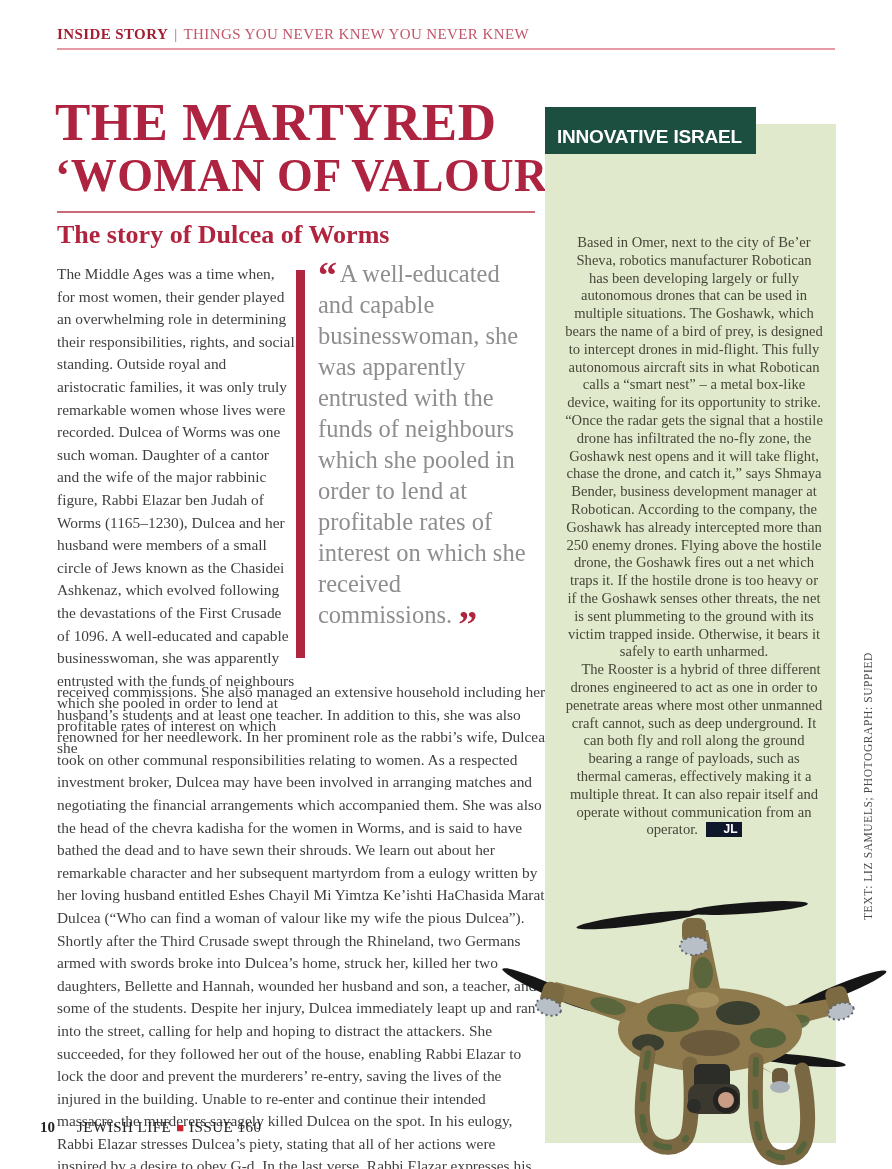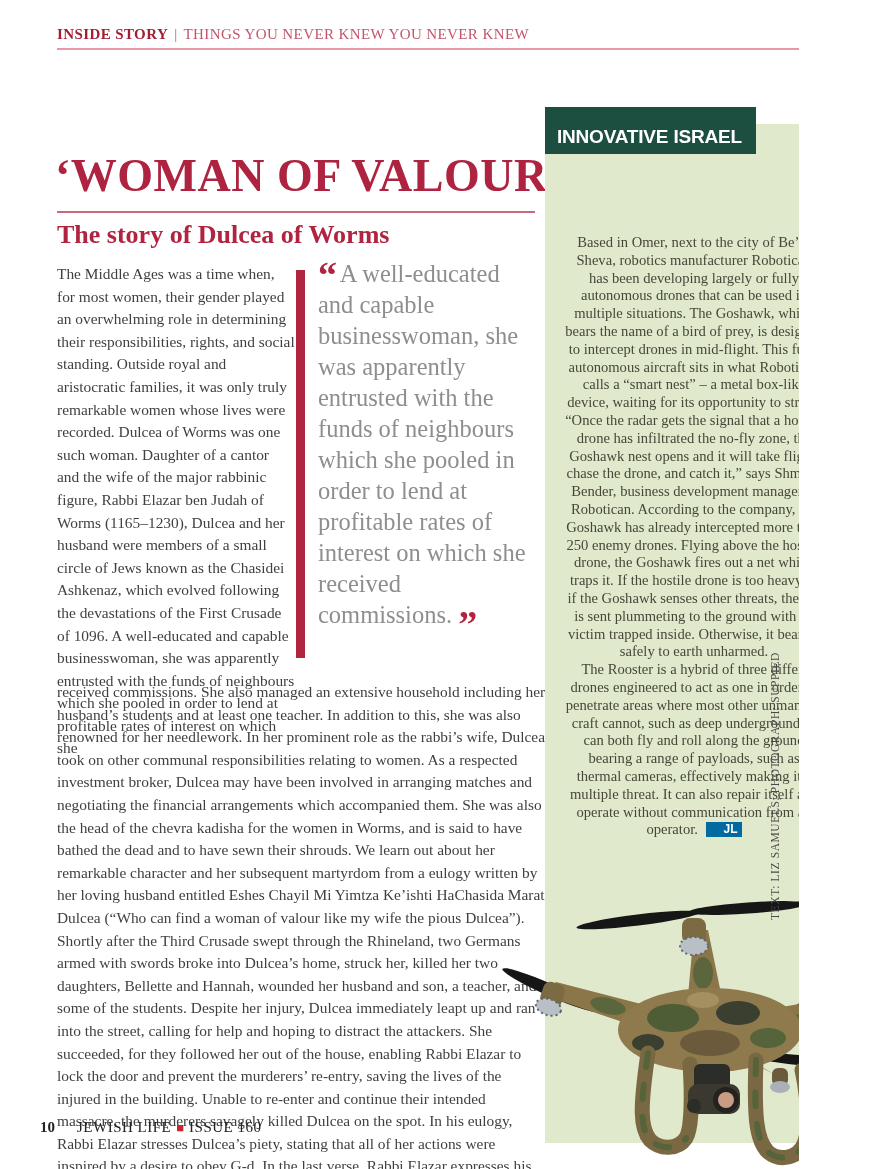--- a/index.html
+++ b/index.html
@@ -1,17 +1,17 @@
 <!DOCTYPE html>
 <html><head>
 <meta charset="utf-8">
 <style>
   html,body{margin:0;padding:0;background:#ffffff;}
   .page{
-    position:relative;width:799px;height:1169px;overflow:hidden;
+    position:relative;width:892px;height:1169px;overflow:hidden;
     background:#ffffff;font-family:"Liberation Serif", serif;color:#3f3f3f;
   }
   
   .kicker{position:absolute;left:57px;top:26px;width:778px;font-size:15px;letter-spacing:.4px;}
   .kicker .section{font-weight:bold;color:#a31d33;}
   .kicker .sep{color:#c05a6b;padding:0 6px;font-weight:normal;}
   .kicker .tagline{color:#c2556a;}
   .kicker-rule{position:absolute;left:57px;top:48px;width:778px;height:2px;background:#e59aa5;}
   
   .title1{position:absolute;left:55px;top:96px;font-size:53px;line-height:1;font-weight:bold;color:#ad2340;letter-spacing:.5px;}
@@ -47,21 +47,21 @@
     font-family:"Liberation Sans", sans-serif;font-weight:bold;font-size:20.5px;line-height:27px;
     color:#1d5547;letter-spacing:-0.4px;
   }
   .sidebar-body{
     position:absolute;left:565px;top:234px;width:258px;
     font-size:14.6px;line-height:17.8px;color:#474738;text-align:center;
   }
   .sidebar-body p{margin:0;}
   .sidebar-body p.indent{text-indent:14px;}
   .jl-badge{
-    display:inline-block;background:#0369a1;color:#ffffff;
+    display:inline-block;background:#0f172a;color:#ffffff;
     font-family:"Liberation Sans", sans-serif;font-weight:bold;font-size:12px;
     padding:1px 4px 2px 4px;line-height:12px;margin-left:4px;vertical-align:1px;
   }
   
   .credit{
     position:absolute;right:18px;top:600px;height:320px;
     writing-mode:vertical-rl;transform:rotate(180deg);
     font-size:11.5px;letter-spacing:.6px;color:#4a4a4a;text-align:left;
   }
   
@@ -76,20 +76,21 @@
 </head>
 <body>
 
 <div class="page">
 
   <div class="kicker">
     <span class="section">INSIDE STORY</span><span class="sep">|</span><span class="tagline">THINGS YOU NEVER KNEW YOU NEVER KNEW</span>
   </div>
   <div class="kicker-rule"></div>
 
+  <div class="title1">THE MARTYRED</div>
   <div class="title2">‘WOMAN OF VALOUR’</div>
   <div class="title-rule"></div>
   <div class="subtitle">The story of Dulcea of Worms</div>
 
   <div class="col-text">The Middle Ages was a time when, for most women, their gender played an overwhelming role in determining their responsibilities, rights, and social standing. Outside royal and aristocratic families, it was only truly remarkable women whose lives were recorded. Dulcea of Worms was one such woman. Daughter of a cantor and the wife of the major rabbinic figure, Rabbi Elazar ben Judah of Worms (1165–1230), Dulcea and her husband were members of a small circle of Jews known as the Chasidei Ashkenaz, which evolved following the devastations of the First Crusade of 1096. A well-educated and capable businesswoman, she was apparently entrusted with the funds of neighbours which she pooled in order to lend at profitable rates of interest on which she</div>
 
   <div class="quote-bar"></div>
   <div class="pull-quote">
     <span class="qmark">“</span>
     <span>A well-educated and capable businesswoman, she was apparently entrusted with the funds of neighbours which she pooled in order to lend at profitable rates of interest on which she received commissions.</span>

